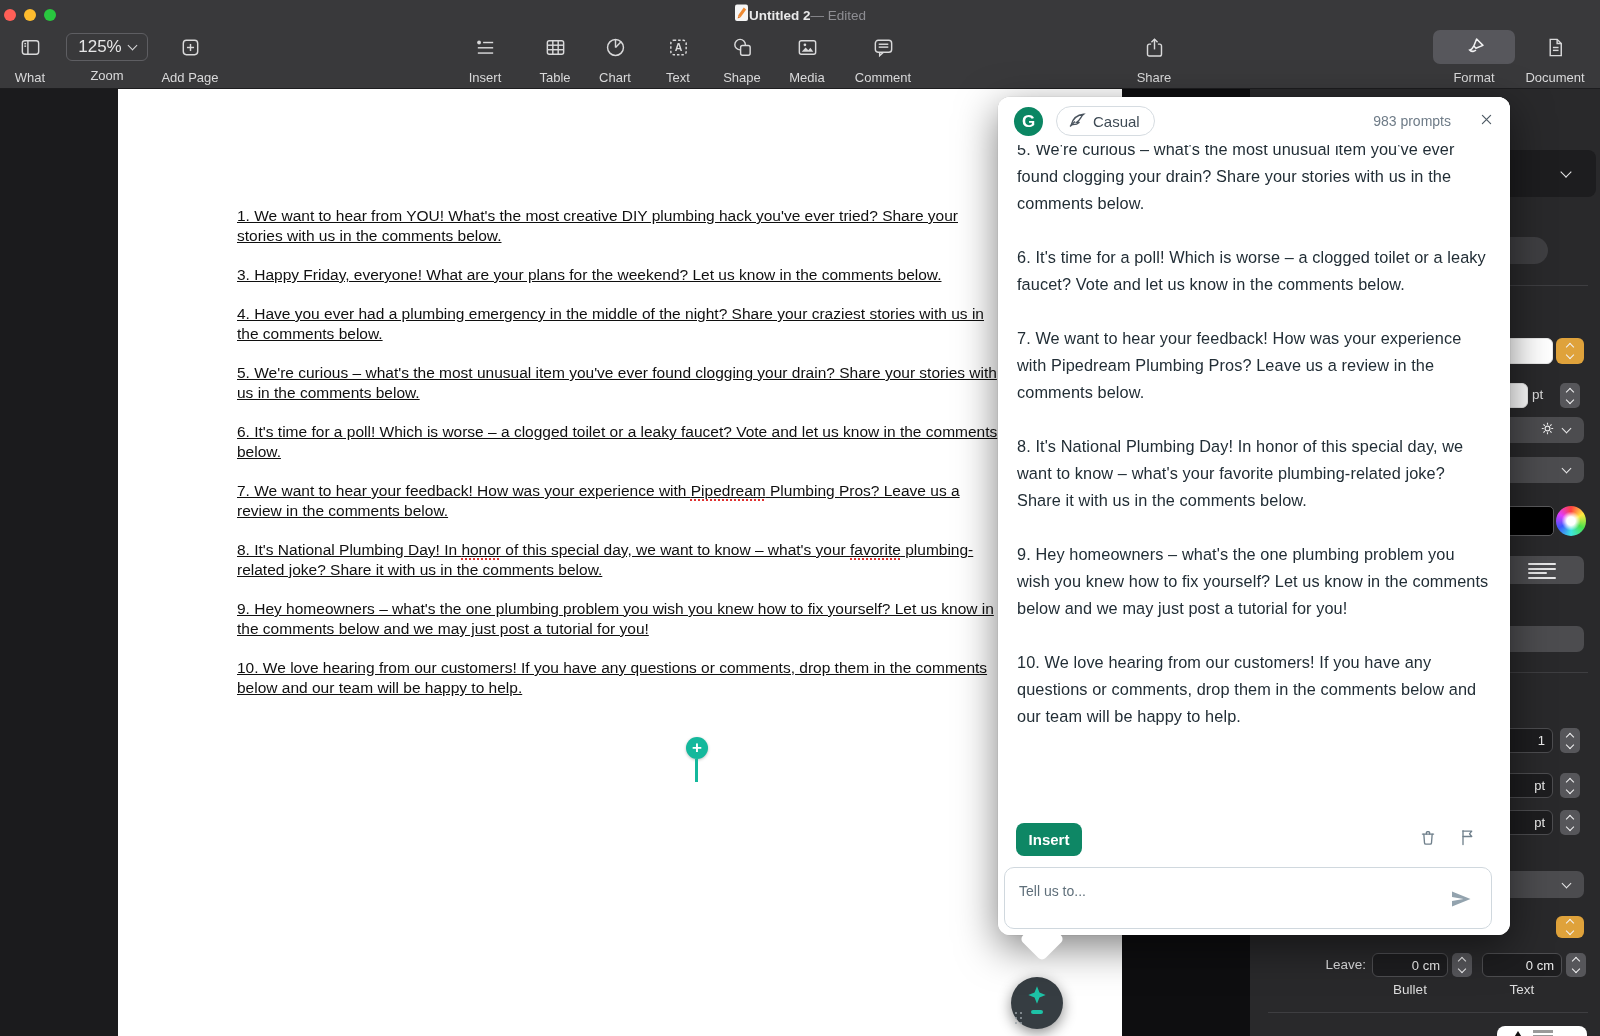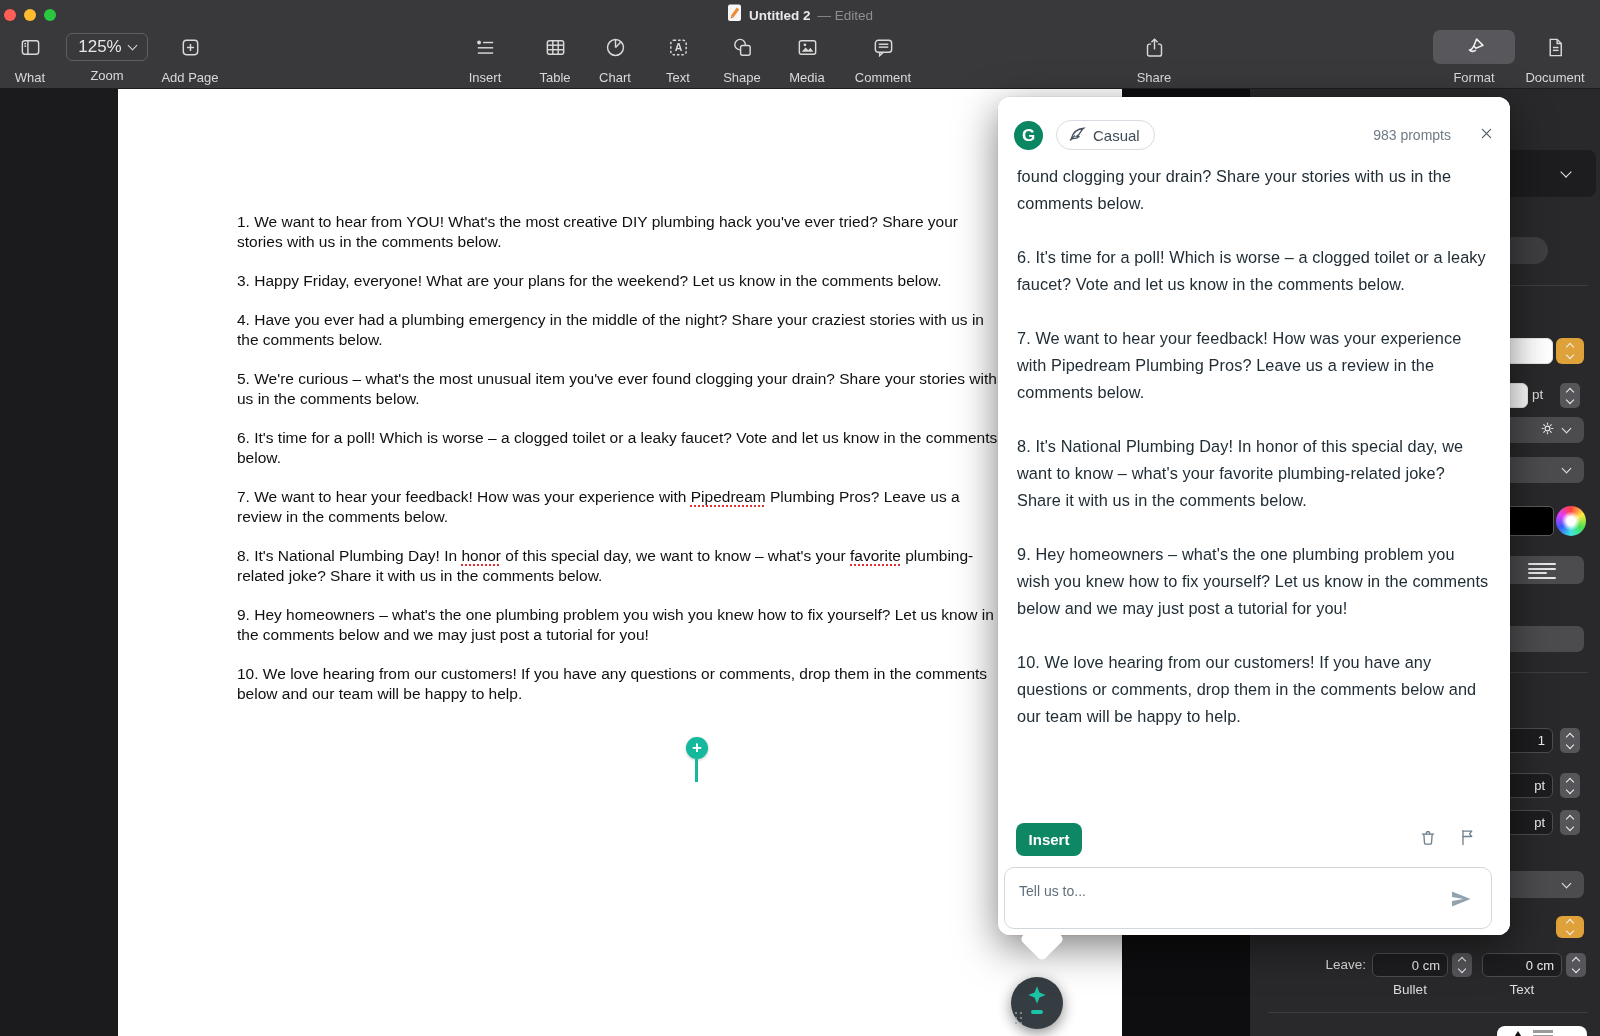--- a/index.html
+++ b/index.html
@@ -5,39 +5,39 @@
   * { box-sizing: border-box; margin: 0; padding: 0; }
   html,body { width:1600px; height:1036px; overflow:hidden; }
   body { font-family:"Liberation Sans", sans-serif; background:#0E0E10; position:relative; }
 
   
   .chrome { position:absolute; left:0; top:0; width:1600px; height:89px; background:#39393B; border-bottom:1px solid #1d1d1f; }
   .titlebar { position:absolute; left:0; top:0; width:1600px; height:30px; }
   .lights { position:absolute; left:4px; top:9px; display:flex; gap:8px; }
   .light { width:12px; height:12px; border-radius:50%; }
   .light.red { background:#FF5F57; } .light.yellow { background:#FEBC2E; } .light.green { background:#29C73F; }
-  .title-wrap { position:absolute; left:0; right:0; top:0; height:30px; display:flex; align-items:center; justify-content:center; gap:7px; }
+  .title-wrap { position:absolute; left:0; right:0; top:0; height:30px; display:flex; align-items:center; justify-content:center; }
   .win-title { font-size:13.5px; font-weight:700; color:#E9E9EA; }
   .win-edited { font-size:13.5px; color:#8E8E93; }
 
   .tb { position:absolute; top:33px; height:52px; display:flex; flex-direction:column; align-items:center; justify-content:space-between; cursor:default; }
   .tb-ic { height:28px; display:flex; align-items:center; justify-content:center; }
   .tb-lb { font-size:13px; color:#D9D9DA; white-space:nowrap; }
   .tb svg { stroke:#D9D9DA; fill:none; stroke-width:1.5; }
   .zoom-box { position:absolute; left:66px; top:33px; width:82px; height:28px; border:1px solid #5E5E62; border-radius:6px;
               display:flex; align-items:center; justify-content:center; gap:7px; color:#E6E6E7; font-size:17px; }
   .zoom-lb { position:absolute; left:66px; top:68px; width:82px; text-align:center; font-size:13px; color:#D9D9DA; }
   .fmt-sel { position:absolute; left:1433px; top:30px; width:82px; height:34px; background:#57575C; border-radius:7px; }
   .chev { display:inline-block; width:7px; height:7px; border-right:1.6px solid #D9D9DA; border-bottom:1.6px solid #D9D9DA; transform:rotate(45deg); margin-top:-4px; }
 
   
   .left-strip { position:absolute; left:0; top:89px; width:118px; height:947px; background:#1B1B1D; }
   .page { position:absolute; left:118px; top:89px; width:1004px; height:947px; background:#FFFFFF; }
   .doc-text { position:absolute; left:119px; top:115px; width:764px; font-size:15.5px; line-height:20px; color:#101010; }
-  .doc-p { margin:8px 0 19px 0; }
+  .doc-p { margin:2px 0 19px 0;text-decoration:underline; }
   .misspell { text-decoration:underline; text-decoration-style:dotted; text-decoration-color:#E03131; text-decoration-thickness:2px; text-underline-offset:3px; }
   .plus-widget { position:absolute; left:568px; top:648px; width:22px; height:22px; border-radius:50%; background:#14B89C; box-shadow:0 1px 3px rgba(0,0,0,.25); }
   .plus-widget::before { content:"+"; position:absolute; left:0; top:0; width:22px; height:22px; color:#fff; font-size:17px; font-weight:700; line-height:21px; text-align:center; }
   .doc-caret { position:absolute; left:577px; top:670px; width:2.5px; height:23px; background:#14B89C; }
 
   
   .sidebar { position:absolute; left:1250px; top:89px; width:350px; height:947px; background:#29292B; color:#DCDCDD; }
   .sb-div { position:absolute; left:18px; right:12px; height:1px; background:#3E3E41; }
   .fld { position:absolute; background:#1D1D1F; border:1px solid #4D4D50; border-radius:6px; color:#ECECEC; font-size:13px;
          display:flex; align-items:center; justify-content:flex-end; padding:0 7px; }
@@ -63,21 +63,21 @@
   .align-bars div { height:2px; background:#E6E6E7; border-radius:1px; margin-bottom:2.6px; }
   .white-widget { position:absolute; left:247px; top:937px; width:90px; height:14px; background:#fff; border-radius:8px 8px 0 0; }
   .ww-tri { position:absolute; left:16px; top:5px; width:0; height:0; border-left:5px solid transparent; border-right:5px solid transparent; border-bottom:8px solid #111; }
   .ww-bar { position:absolute; left:36px; width:20px; height:2.5px; background:#9A9A9A; }
 
   
   .g-panel { position:absolute; left:998px; top:97px; width:512px; height:838px; background:#fff; border-radius:12px;
              box-shadow:0 12px 40px rgba(0,0,0,.5), 0 0 0 .5px rgba(0,0,0,.07); z-index:60; }
   .g-tail { position:absolute; left:28px; bottom:-20px; width:32px; height:32px; background:#fff; transform:rotate(45deg); border-radius:5px; }
   .g-inner { position:absolute; inset:0; border-radius:12px; overflow:hidden; background:#fff; }
-  .g-header { position:absolute; left:0; top:0; right:0; height:48px; display:flex; align-items:center; padding:0 16px; background:#fff; z-index:3;margin-top:14px; }
+  .g-header { position:absolute; left:0; top:0; right:0; height:48px; display:flex; align-items:center; padding:0 16px; background:#fff; z-index:3; }
   .g-logo { width:29px; height:29px; border-radius:50%; background:#0B8663; position:relative; }
   .g-logo::before { content:"G"; position:absolute; inset:0; color:#fff; font-weight:700; font-size:17px; line-height:29px; text-align:center; }
   .tone-pill { margin-left:13px; height:30px; border:1.5px solid #D6DCE1; border-radius:16px; display:flex; align-items:center; gap:7px; padding:0 14px 0 10px;
                color:#3E4A54; font-size:15px; }
   .g-spacer { flex:1; }
   .g-prompts { color:#6E7B87; font-size:14px; margin-right:28px; }
   .g-body { position:absolute; left:0; top:48px; width:100%; height:672px; overflow:hidden; padding:0 19px; }
   .g-p { font-size:16.3px; line-height:27px; color:#222E36; margin:0 0 27px 0; letter-spacing:.1px; }
   .g-p:first-child { margin-top:-9px; }
   .g-insert-row { position:absolute; left:0; right:0; top:720px; height:44px; padding:0 18px; display:flex; align-items:center; }

